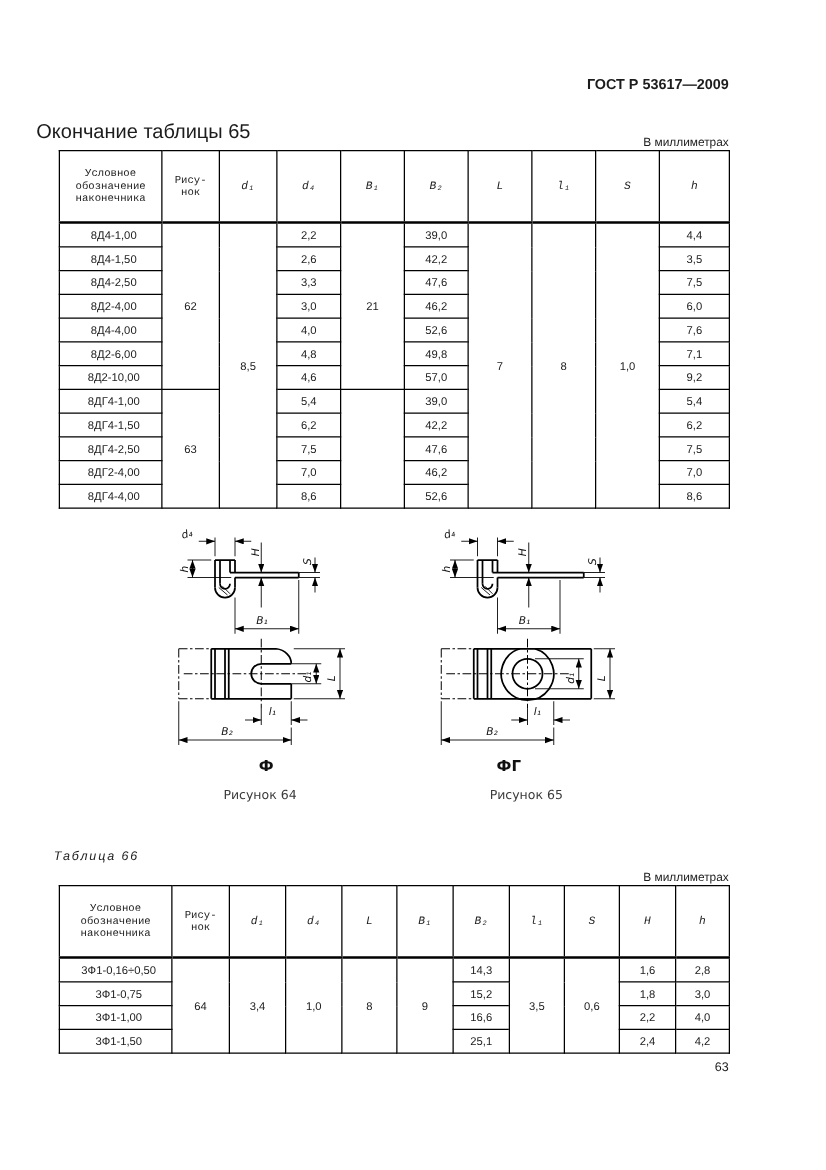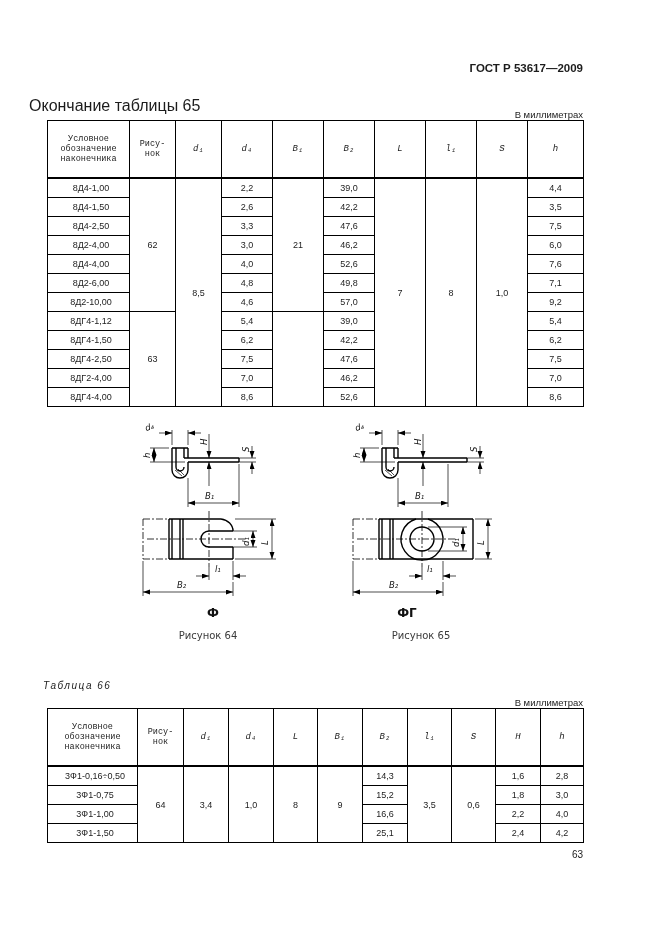--- a/index.html
+++ b/index.html
@@ -105,21 +105,21 @@
         <td class="c">49,8</td>
         <td class="c">7,1</td>
       </tr>
       <tr>
         <td class="name">8Д2-10,00</td>
         <td class="c">4,6</td>
         <td class="c">57,0</td>
         <td class="c">9,2</td>
       </tr>
       <tr>
-        <td class="name">8ДГ4-1,12</td>
+        <td class="name">8ДГ4-1,00</td>
         <td class="c" rowspan="5">63</td>
         <td class="c">5,4</td>
         <td class="c" rowspan="5"></td>
         <td class="c">39,0</td>
         <td class="c">5,4</td>
       </tr>
       <tr>
         <td class="name">8ДГ4-1,50</td>
         <td class="c">6,2</td>
         <td class="c">42,2</td>

